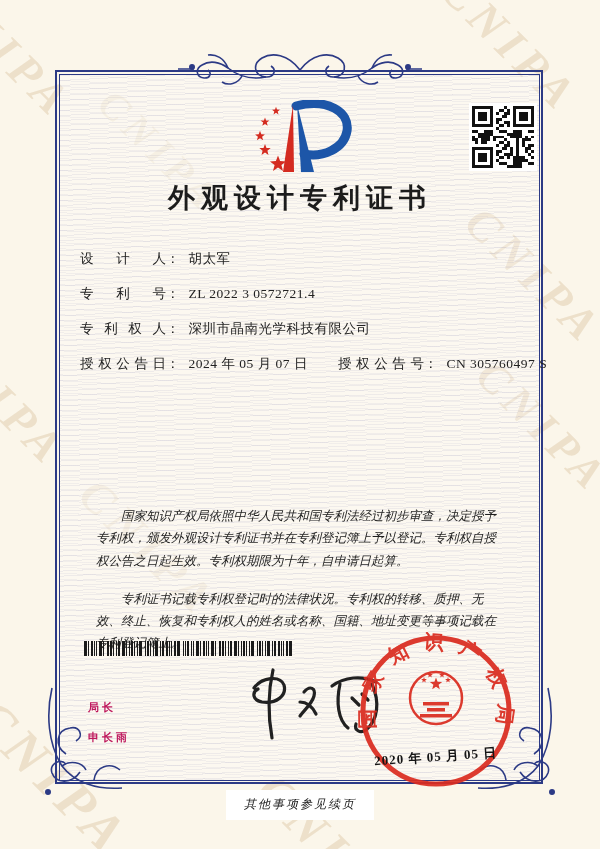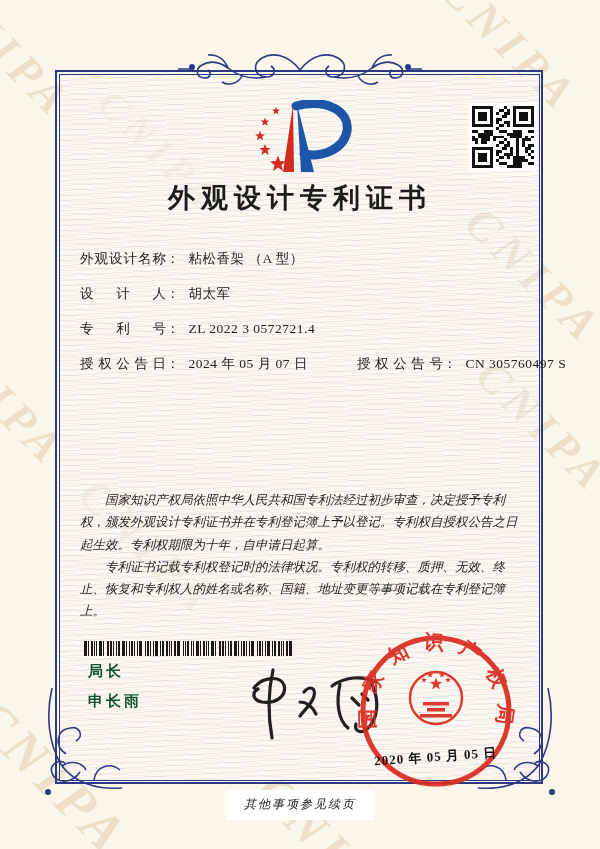--- a/index.html
+++ b/index.html
@@ -27,28 +27,28 @@
   .logo{position:absolute;left:238px;top:100px;}
   .qr{position:absolute;left:469px;top:103px;background:#fff;padding:3px;line-height:0;}
   .title{position:absolute;left:0;right:0;top:180px;text-align:center;font-size:27px;font-weight:bold;
          letter-spacing:6px;color:#1c1c1c;}
   .fields{position:absolute;left:80px;top:249px;width:448px;}
   .frow{margin-bottom:15px;font-size:13.5px;line-height:20px;white-space:nowrap;}
   .flabel{display:inline-block;width:86px;text-align:justify;text-align-last:justify;vertical-align:top;}
   .fcolon{display:inline-block;vertical-align:top;}
   .fvalue{margin-left:9px;letter-spacing:.5px;}
   .addr .fvalue{font-size:11px;letter-spacing:0;}
-  .grant-pair2{margin-left:49px;}
+  .grant-pair2{margin-left:30px;}
   .body-text{position:absolute;left:80px;top:489px;width:442px;font-size:12.5px;line-height:1.78;
              font-style:italic;color:#1e1e1e;}
-  .body-text p{margin:0;text-indent:2em;}
+  .body-text p{margin:16px;text-indent:2em;}
   .barcode{position:absolute;left:84px;top:641px;width:216px;height:15px;display:flex;align-items:stretch;}
   .barcode i{display:block;background:#1a1a1a;}
-  .signer{position:absolute;left:88px;top:656px;font-family:"Liberation Sans","DejaVu Sans",sans-serif;
-          font-size:15px;font-weight:600;letter-spacing:3px;line-height:30px;color:#14532d;}
+  .signer{position:absolute;left:88px;top:692px;font-family:"Liberation Sans","DejaVu Sans",sans-serif;
+          font-size:11px;font-weight:600;letter-spacing:3px;line-height:30px;color:#be185d;}
   .signature{position:absolute;left:228px;top:658px;}
   .signature path{stroke:#212121;stroke-width:3.2;fill:none;stroke-linecap:round;stroke-linejoin:round;}
   .seal{position:absolute;left:348px;top:632px;}
   .page-footer{position:absolute;left:0;right:0;top:766px;text-align:center;font-size:11px;letter-spacing:2px;}
   .contbox{position:absolute;z-index:4;top:790px;left:50%;transform:translateX(-50%);background:#ffffff;
            padding:6px 18px 7px;font-size:12px;font-style:italic;letter-spacing:2px;white-space:nowrap;}
 </style>
 </head>
 <body>
 
@@ -258,27 +258,27 @@
           <rect x="0" y="14" width="7" height="7" fill="#111"></rect>
           <rect x="1" y="15" width="5" height="5" fill="#fff"></rect>
           <rect x="2" y="16" width="3" height="3" fill="#111"></rect>
         </svg>
     </div>
 
     <div class="title">外观设计专利证书</div>
 
     <div class="fields">
       <div class="frow">
-        <span class="flabel">外观设计名称</span><span class="fcolon">：</span><span class="fvalue">粘松香架 （A 型）</span>
-      </div>
-      <div class="frow">
         <span class="flabel">设计人</span><span class="fcolon">：</span><span class="fvalue">胡太军</span>
       </div>
       <div class="frow">
         <span class="flabel">专利号</span><span class="fcolon">：</span><span class="fvalue">ZL 2022 3 0572721.4</span>
+      </div>
+      <div class="frow">
+        <span class="flabel">专利权人</span><span class="fcolon">：</span><span class="fvalue">深圳市晶南光学科技有限公司</span>
       </div>
       <div class="frow">
         <span class="flabel">授权公告日</span><span class="fcolon">：</span><span class="fvalue">2024 年 05 月 07 日</span><span class="grant-pair2"><span class="flabel">授权公告号</span><span class="fcolon">：</span><span class="fvalue">CN 305760497 S</span></span>
       </div>
     </div>
 
     <div class="body-text">
       <p>国家知识产权局依照中华人民共和国专利法经过初步审查，决定授予专利权，颁发外观设计专利证书并在专利登记簿上予以登记。专利权自授权公告之日起生效。专利权期限为十年，自申请日起算。</p>
       <p>专利证书记载专利权登记时的法律状况。专利权的转移、质押、无效、终止、恢复和专利权人的姓名或名称、国籍、地址变更等事项记载在专利登记簿上。</p>
     </div>

